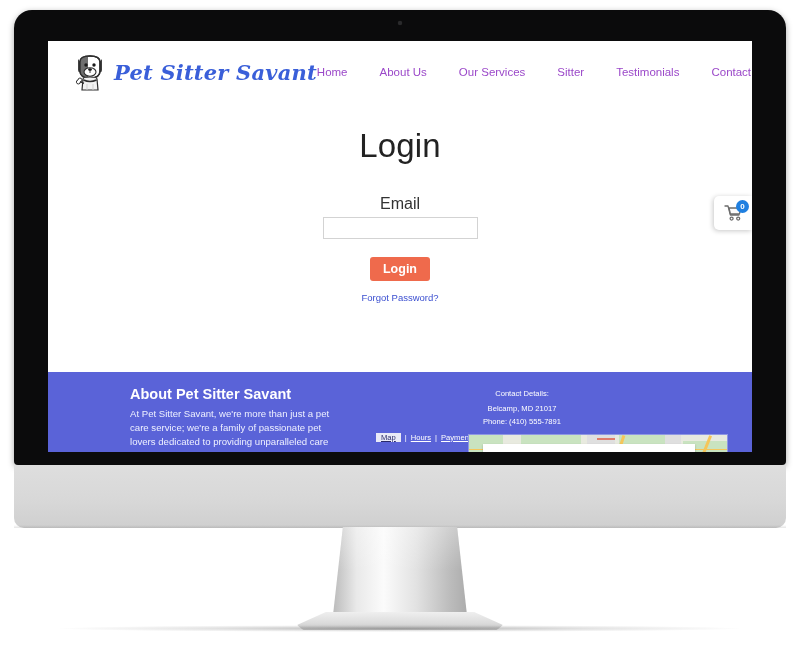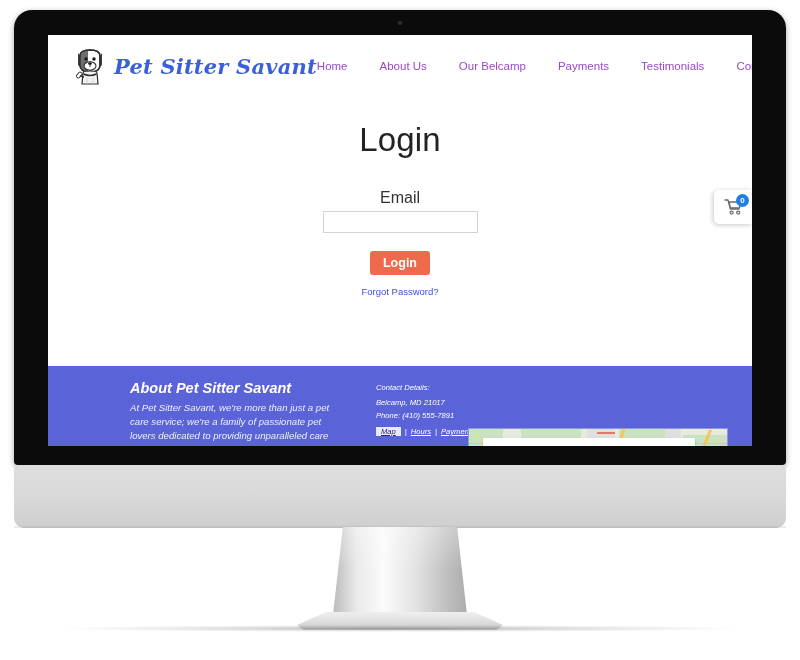--- a/index.html
+++ b/index.html
@@ -86,21 +86,21 @@
     position: absolute;
     left: 60px; top: 625px;
     width: 680px; height: 7px;
     background: radial-gradient(ellipse at center, rgba(120,120,120,0.55) 0%, rgba(140,140,140,0.22) 42%, rgba(255,255,255,0) 72%);
     border-radius: 50%;
   }
 
   
   #screen {
     position: absolute;
-    left: 48px; top: 35px;
+    left: 48px; top: 41px;
     width: 704px; height: 411px;
     background: #b91c1c;
     overflow: hidden;
   }
 
   
   #site-header {
     position: relative;
     height: 62px;
     background: #ffffff;
@@ -230,21 +230,20 @@
   }
 
   
   #site-footer {
     background: #5a63d8;
     height: 80px;
     padding: 14px 0 0 0;
     box-sizing: border-box;
     display: flex;
     position: relative;
-    font-style: italic;
   }
 
   #footer-about {
     width: 290px;
     padding-left: 82px;
     box-sizing: border-box;
   }
   #footer-about-heading {
     color: #ffffff;
     font-size: 14.5px;
@@ -256,20 +255,21 @@
     font-size: 9.6px;
     line-height: 1.48;
     margin: 0;
   }
 
   #footer-contact {
     padding-left: 38px;
     padding-top: 2px;
     box-sizing: border-box;
     width: 330px;
+    text-align: center;
   }
   .contact-line {
     color: #ffffff;
     font-size: 7.6px;
     line-height: 1.62;
     margin: 0;
   }
   #contact-heading { margin-bottom: 3px; }
 
   #footer-links {
@@ -365,22 +365,22 @@
           <path d="M7 28.6 L11 30.4" stroke="#2e2e2e" stroke-width="1.2"></path>
 
           <path d="M14 31 L14 37 M20 31 L20 37" stroke="#cfcfcf" stroke-width="1"></path>
         </svg>
         <span id="brand-name">Pet Sitter Savant</span>
       </div>
 
       <div id="main-nav">
         <a class="nav-link">Home</a>
         <a class="nav-link">About Us</a>
-        <a class="nav-link">Our Belcamp</a>
-        <a class="nav-link">Payments</a>
+        <a class="nav-link">Our Services</a>
+        <a class="nav-link">Sitter</a>
         <a class="nav-link">Testimonials</a>
         <a class="nav-link">Contact Us</a>
       </div>
     </div>
 
     <div id="login-main">
       <h1 id="page-title">Login</h1>
 
       <div class="field-group">
         <label class="field-label">Email</label>

